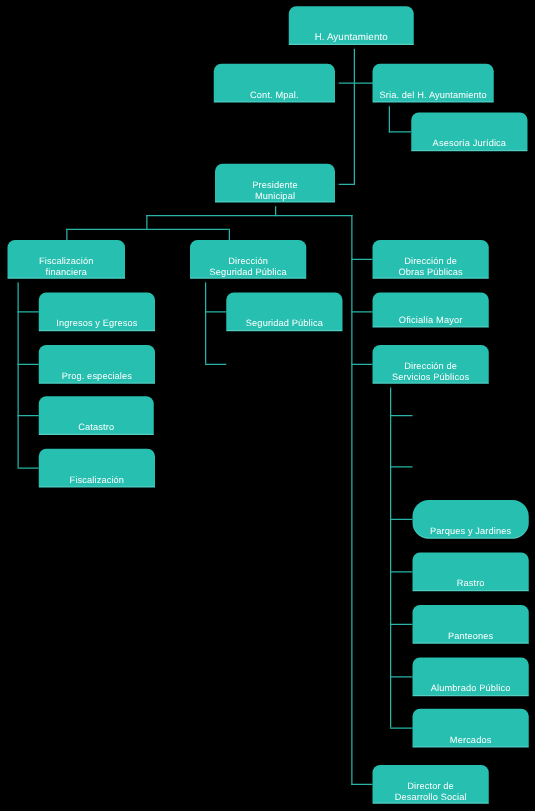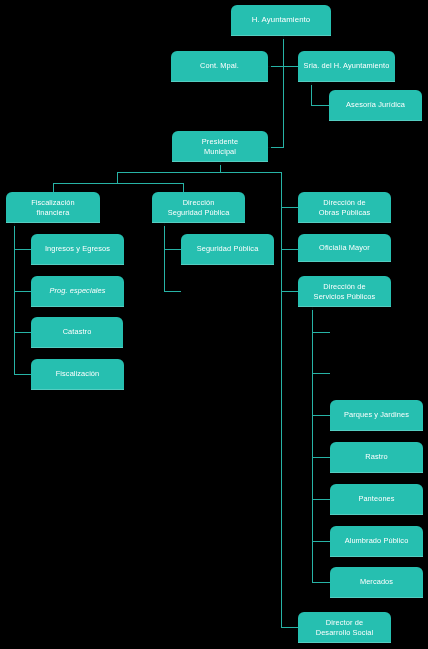--- a/index.html
+++ b/index.html
@@ -13,21 +13,21 @@
   .lnh{height:1px;}
 
   
   .node{
     position:absolute;
     box-sizing:border-box;
     background:#26bfb0;
     color:#ffffff;
     border-radius:6px 6px 0 0;
     display:flex;
-    align-items:center;
+    align-items:flex-end;
     justify-content:center;
     text-align:center;
     line-height:1.15;
     letter-spacing:.1px;
     font-size:7.4px;
     padding:1px 3px;
     box-shadow:3px 3px 0 rgba(0,0,0,0.92), 0 -1px 0 rgba(255,255,255,0.22) inset;
     z-index:3;
     user-select:none;
   }
@@ -142,35 +142,35 @@
   <div class="node n-two" style="left:298px;top:612px;width:93px;height:31px;">
     <div>
       <span>Director de</span>
       <span>Desarrollo Social</span>
     </div>
   </div>
 
   <div class="node" style="left:31px;top:234px;width:93px;height:31px;">
     <span>Ingresos y Egresos</span>
   </div>
-  <div class="node" style="left:31px;top:276px;width:93px;height:31px;font-style:italic;">
+  <div class="node" style="left:31px;top:276px;width:93px;height:31px;">
     <span>Prog. especiales</span>
   </div>
   <div class="node" style="left:31px;top:317px;width:92px;height:31px;">
     <span>Catastro</span>
   </div>
   <div class="node" style="left:31px;top:359px;width:93px;height:31px;">
     <span>Fiscalización</span>
   </div>
 
   <div class="node" style="left:181px;top:234px;width:93px;height:31px;">
     <span>Seguridad Pública</span>
   </div>
 
-  <div class="node" style="left:330px;top:400px;width:93px;height:31px;">
+  <div class="node" style="left:330px;top:400px;width:93px;height:31px;border-radius:13px;">
     <span>Parques y Jardines</span>
   </div>
   <div class="node" style="left:330px;top:442px;width:93px;height:31px;">
     <span>Rastro</span>
   </div>
   <div class="node" style="left:330px;top:484px;width:93px;height:31px;">
     <span>Panteones</span>
   </div>
   <div class="node" style="left:330px;top:526px;width:93px;height:31px;">
     <span>Alumbrado Público</span>

